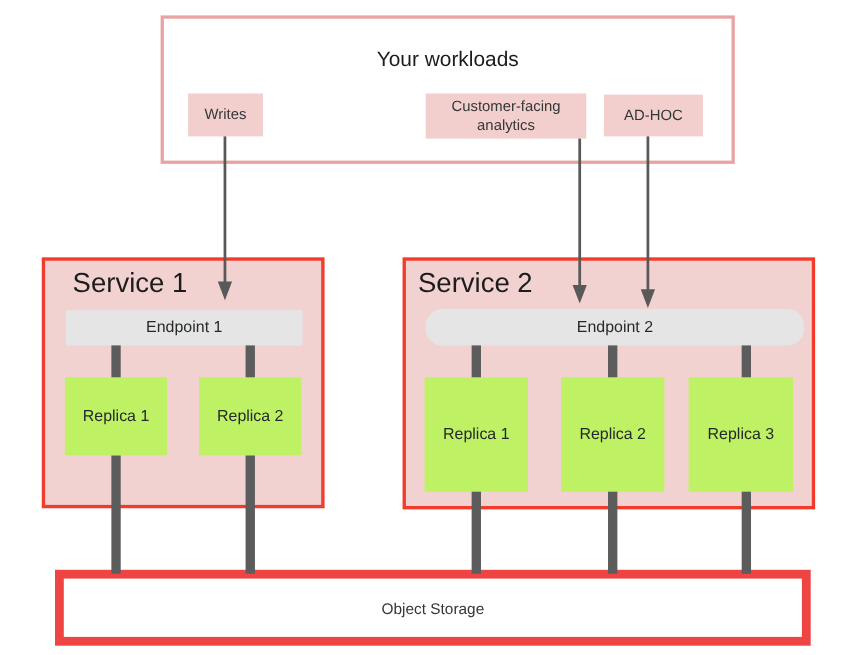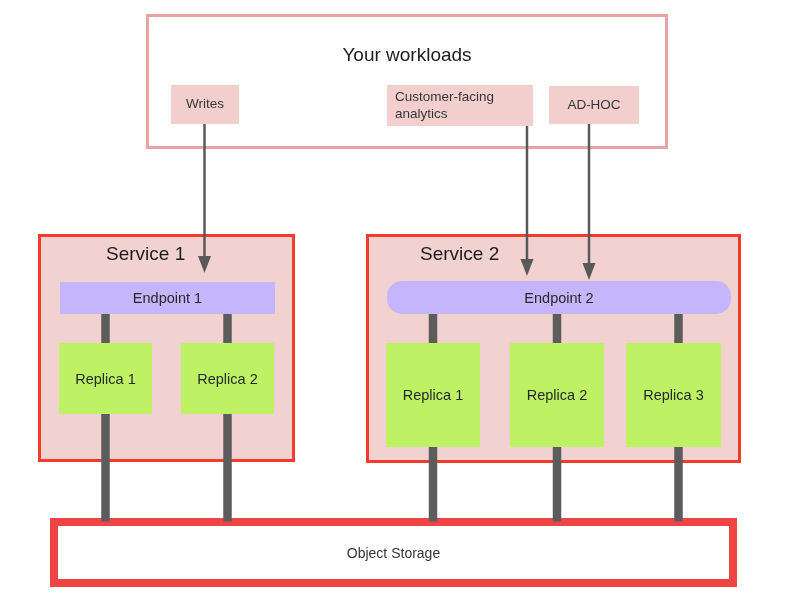--- a/index.html
+++ b/index.html
@@ -7,34 +7,34 @@
   .canvas{
     position:relative;width:787px;height:595px;background:#ffffff;
     font-family:"Liberation Sans", sans-serif;color:#222222;overflow:hidden;
   }
   .abs{position:absolute;}
 
   
   #wl-panel{left:146px;top:14px;width:522px;height:135px;border:3px solid #e9a3a2;background:#ffffff;}
   #wl-title{left:146px;top:44px;width:522px;text-align:center;font-size:19px;color:#1c1c1c;}
   .chip{background:#f2cfcd;display:flex;align-items:center;justify-content:center;
-        font-size:13.5px;line-height:1.25;color:#33373a;}
+        text-align:center;font-size:13.5px;line-height:1.25;color:#33373a;}
   #chip-writes{left:171px;top:85px;width:68px;height:39px;}
   #chip-cfa{left:387px;top:85px;width:146px;height:41px;padding:0 8px;}
   #chip-adhoc{left:549px;top:86px;width:90px;height:38px;}
 
   
   .service{border:3px solid #f23b2a;background:#f2d2d0;}
   #svc1{left:38px;top:234px;width:257px;height:228px;}
   #svc2{left:366px;top:234px;width:375px;height:229px;}
-  .service-label{font-size:19px;color:#1c1c1c;margin-left:40px;}
+  .service-label{font-size:25px;color:#1c1c1c;}
   #svc1-label{left:66px;top:243px;}
   #svc2-label{left:380px;top:243px;}
 
-  .endpoint{background:#c4b5fd;display:flex;align-items:center;justify-content:center;
+  .endpoint{background:#e5e5e5;display:flex;align-items:center;justify-content:center;
             font-size:14.5px;color:#26292b;}
   #svc1-endpoint{left:60px;top:282px;width:215px;height:32px;}
   #svc2-endpoint{left:387px;top:281px;width:344px;height:33px;border-radius:15px;}
 
   .replica{background:#bef264;display:flex;align-items:center;justify-content:center;
            font-size:14.5px;color:#26292b;}
   #svc1-r1{left:59px;top:343px;width:93px;height:71px;}
   #svc1-r2{left:181px;top:343px;width:93px;height:71px;}
   #svc2-r1{left:386px;top:343px;width:94px;height:104px;}
   #svc2-r2{left:510px;top:343px;width:94px;height:104px;}

